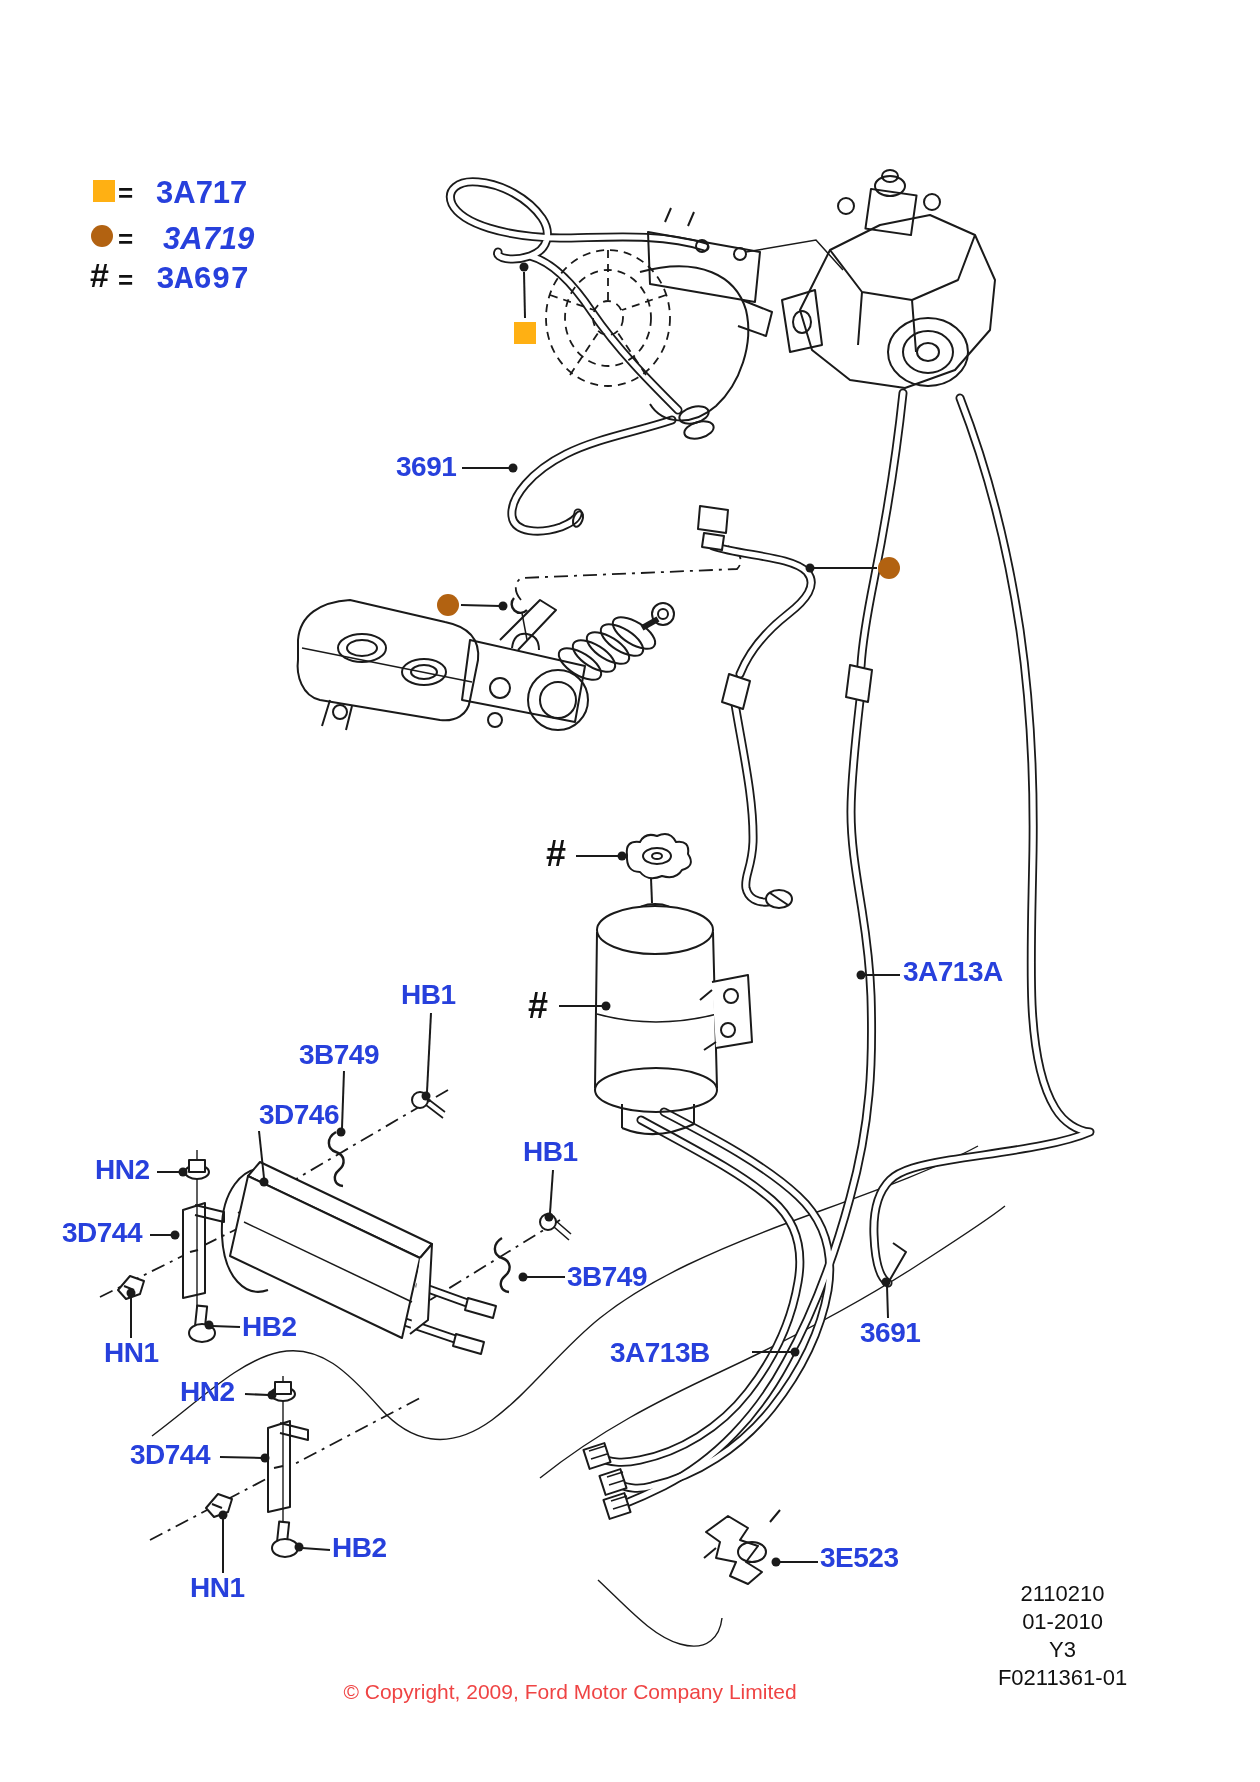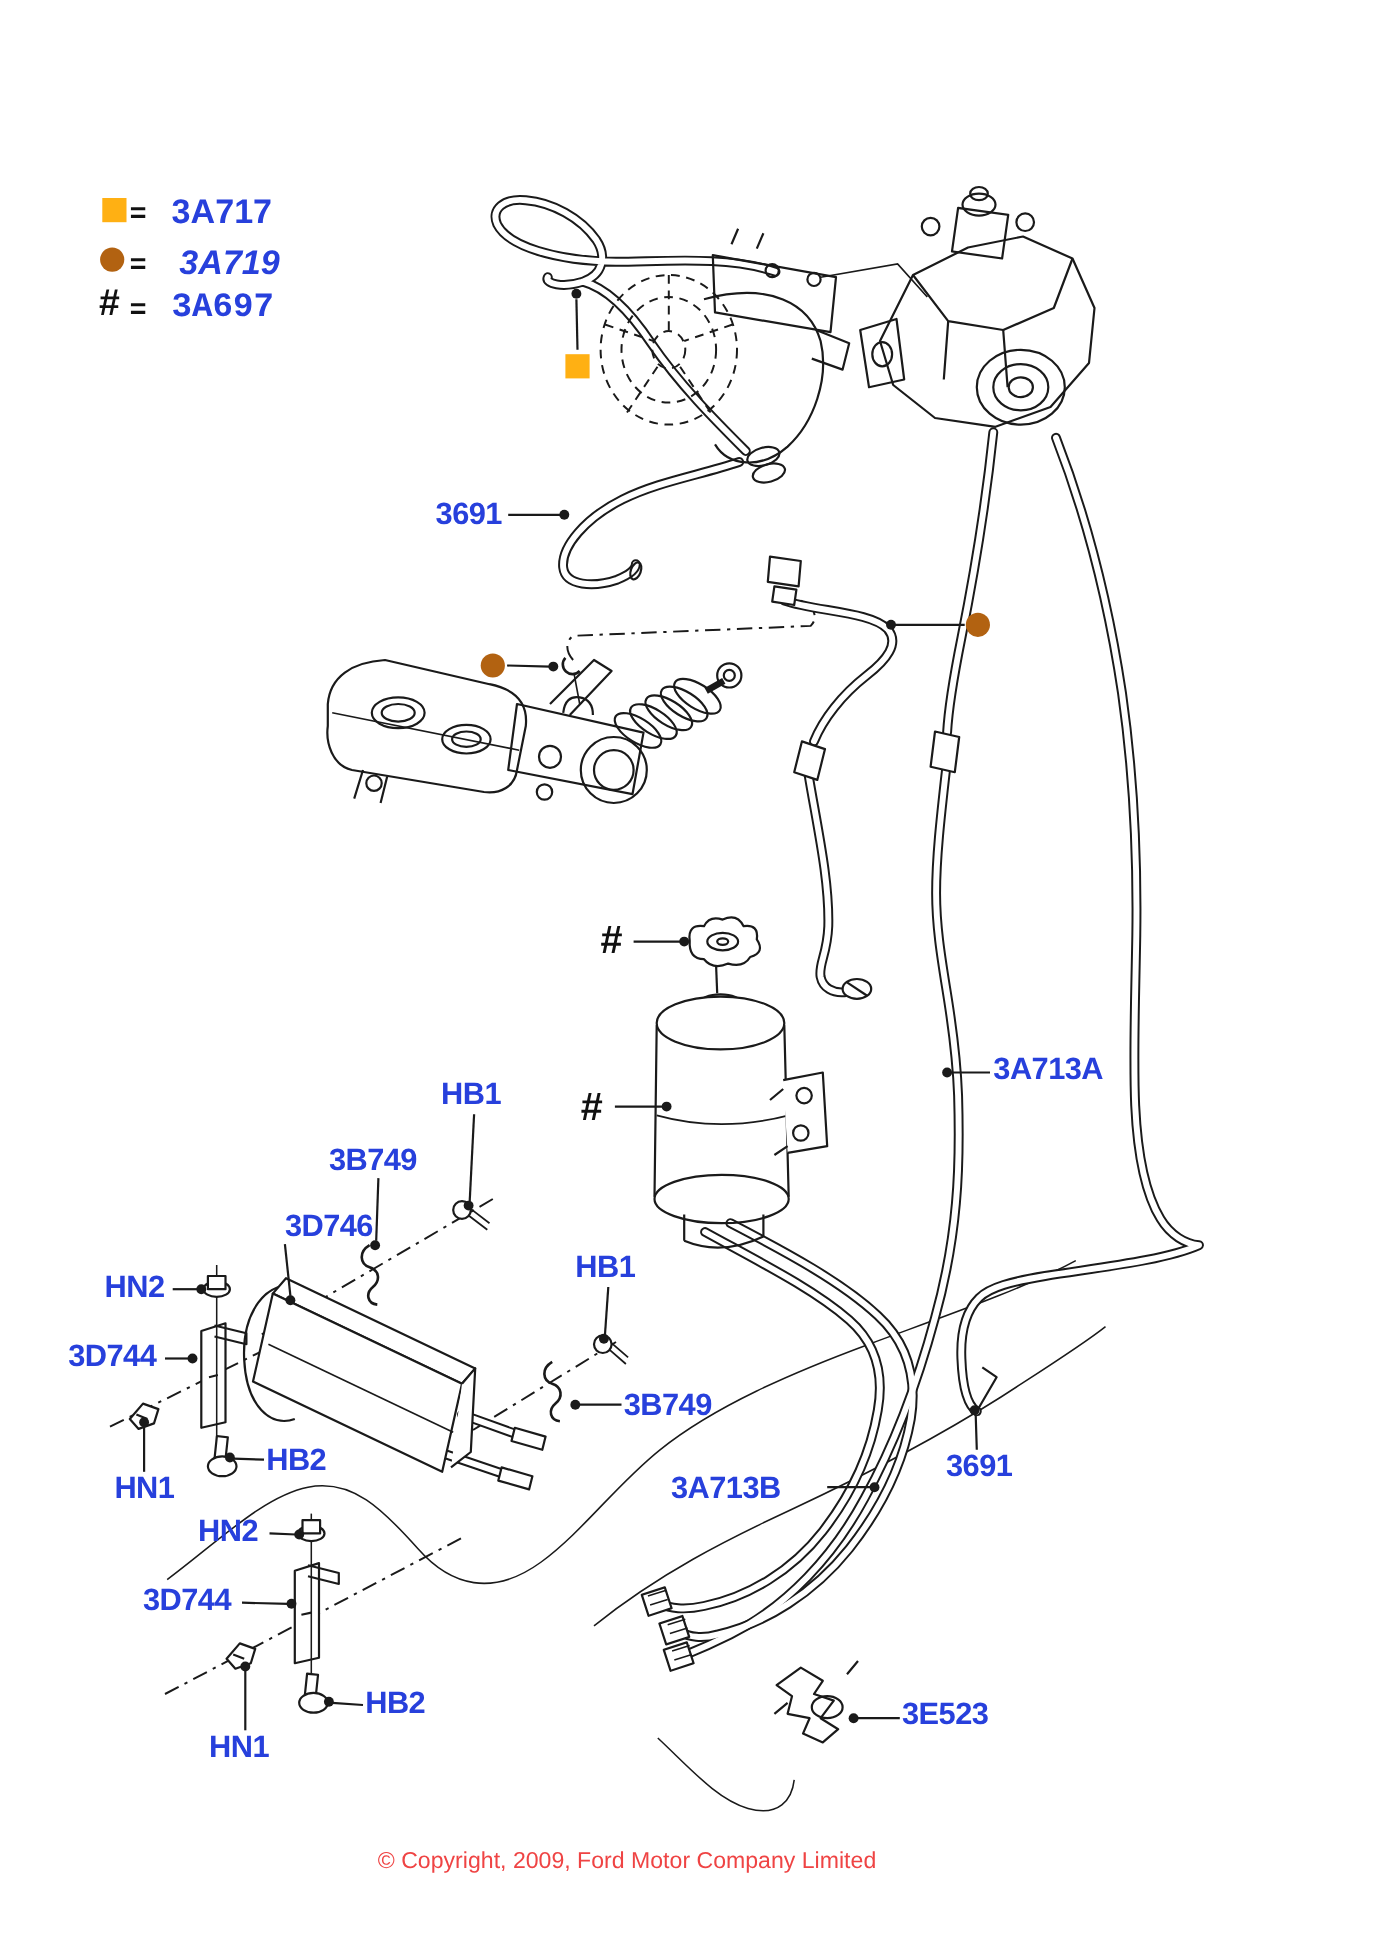--- a/index.html
+++ b/index.html
@@ -333,15 +333,21 @@
 <div class="lbl" style="left:130px;top:1441px;">3D744</div>
 <div class="lbl" style="left:190px;top:1574px;">HN1</div>
 <div class="lbl" style="left:332px;top:1534px;">HB2</div>
 <div class="lbl" style="left:610px;top:1339px;">3A713B</div>
 <div class="lbl" style="left:860px;top:1319px;">3691</div>
 <div class="lbl" style="left:820px;top:1544px;">3E523</div>
 
 <div class="hash" style="left:546px;top:836px;">#</div>
 <div class="hash" style="left:528px;top:988px;">#</div>
 
+<div class="footer-block">
+  <div>2110210</div>
+  <div>01-2010</div>
+  <div>Y3</div>
+  <div>F0211361-01</div>
+</div>
 <div class="copyright">© Copyright, 2009, Ford Motor Company Limited</div>
 
 </div>
 
 </body></html>

